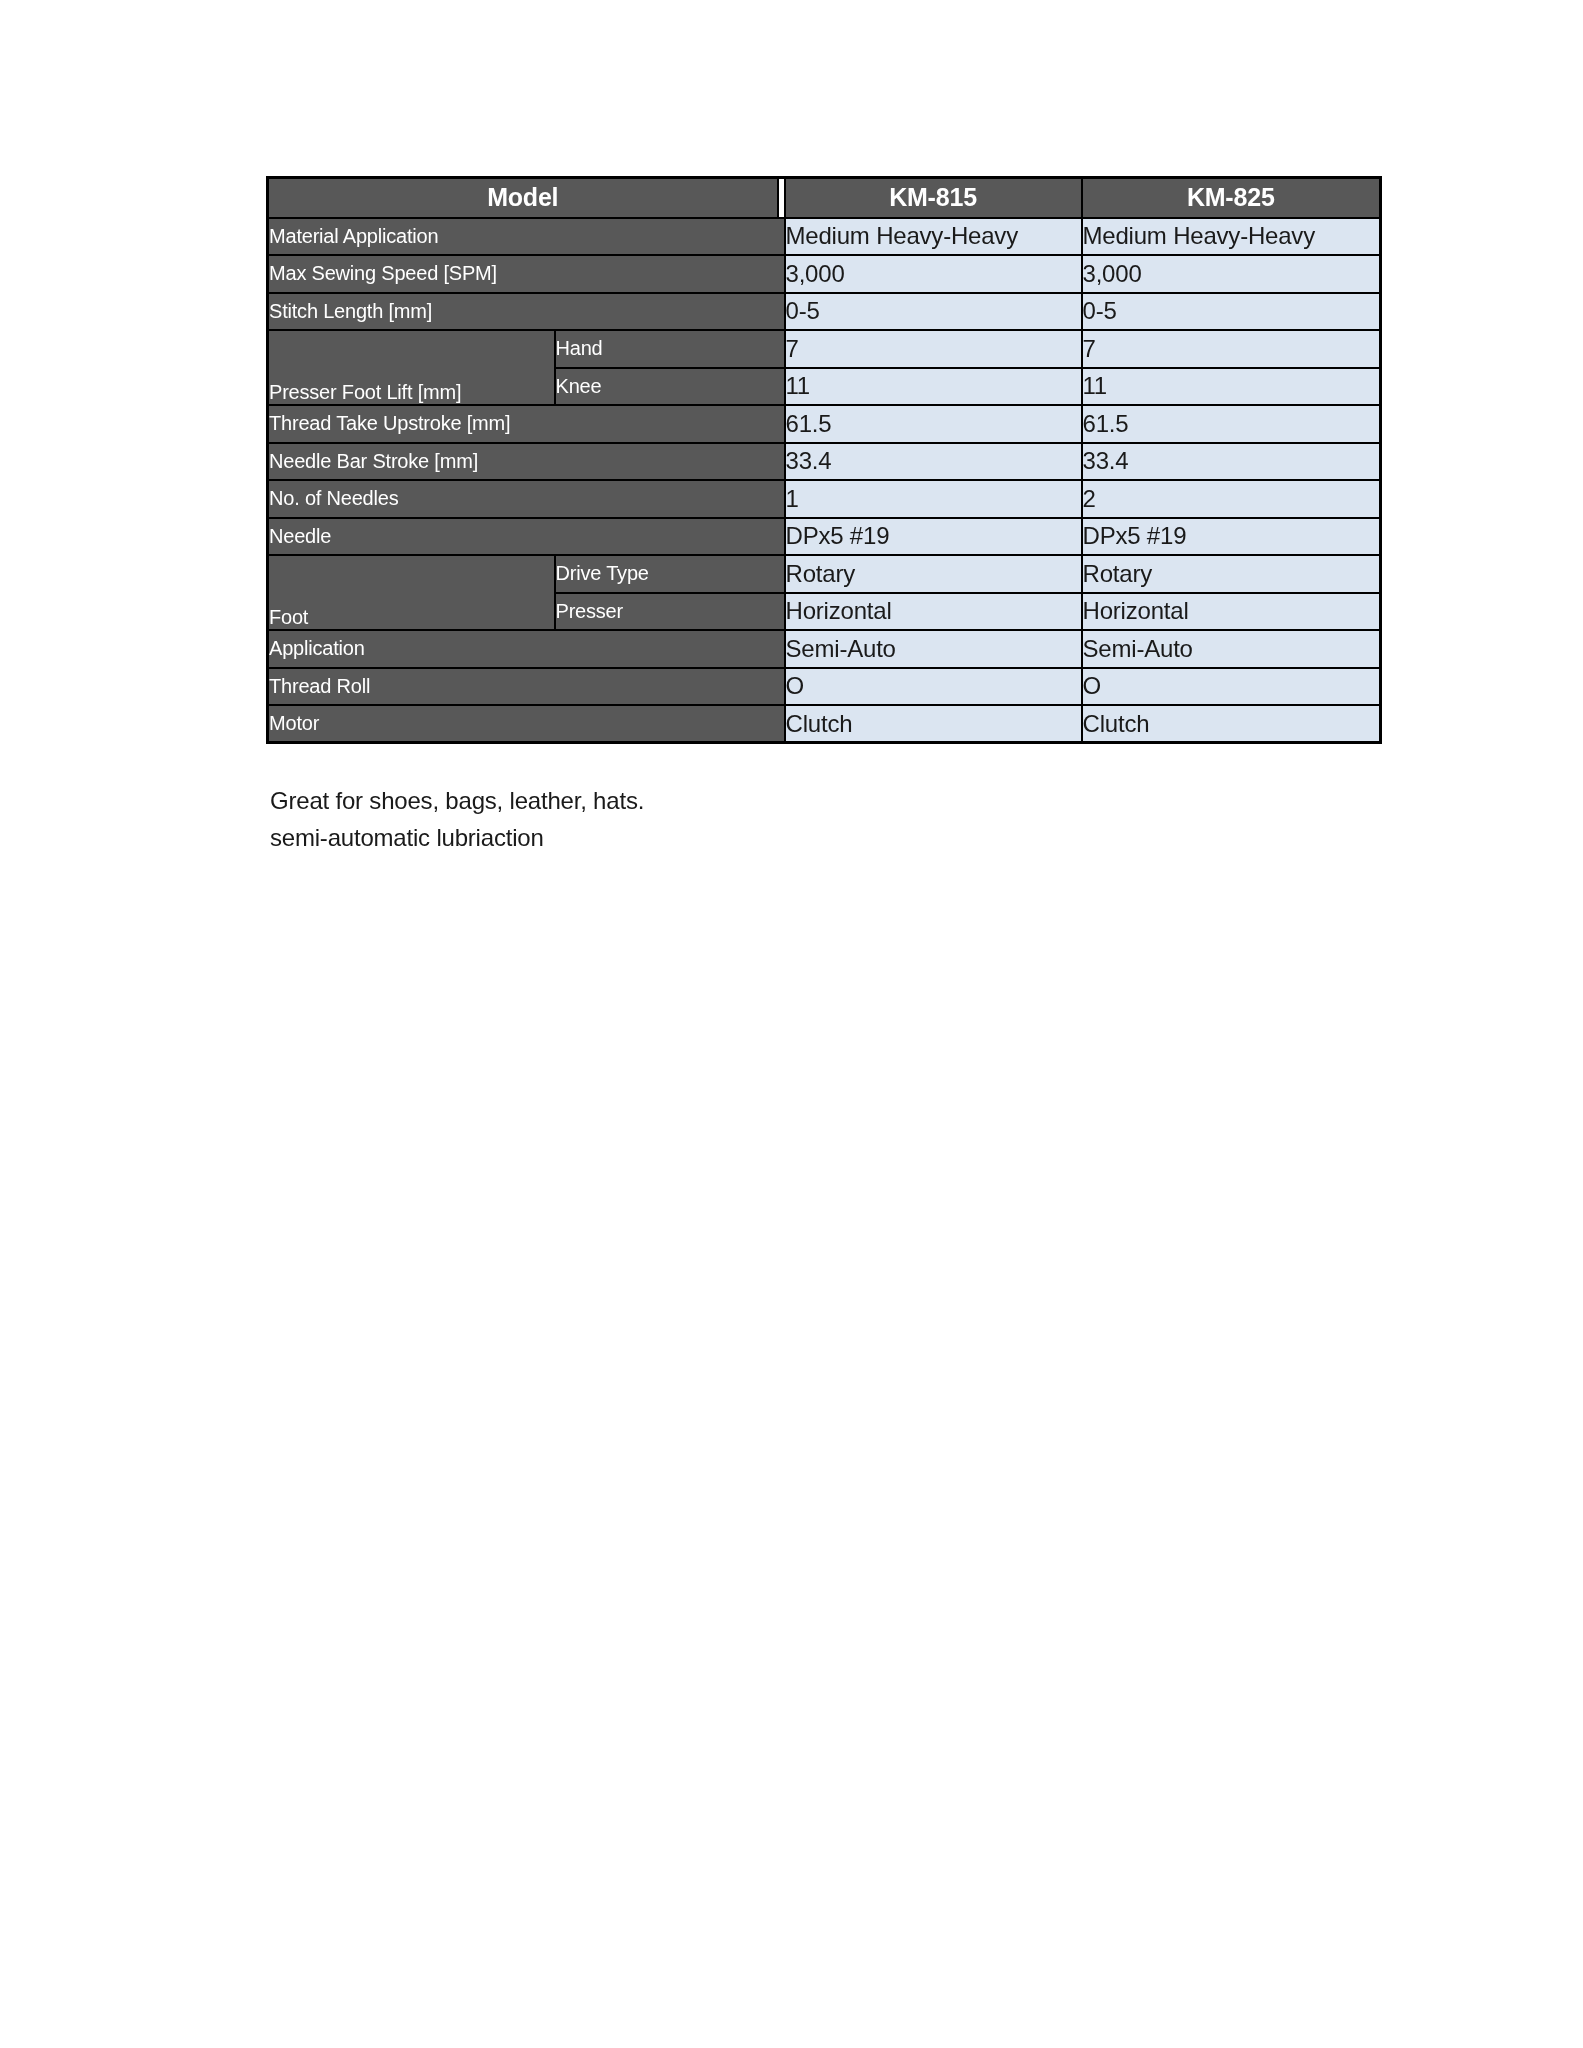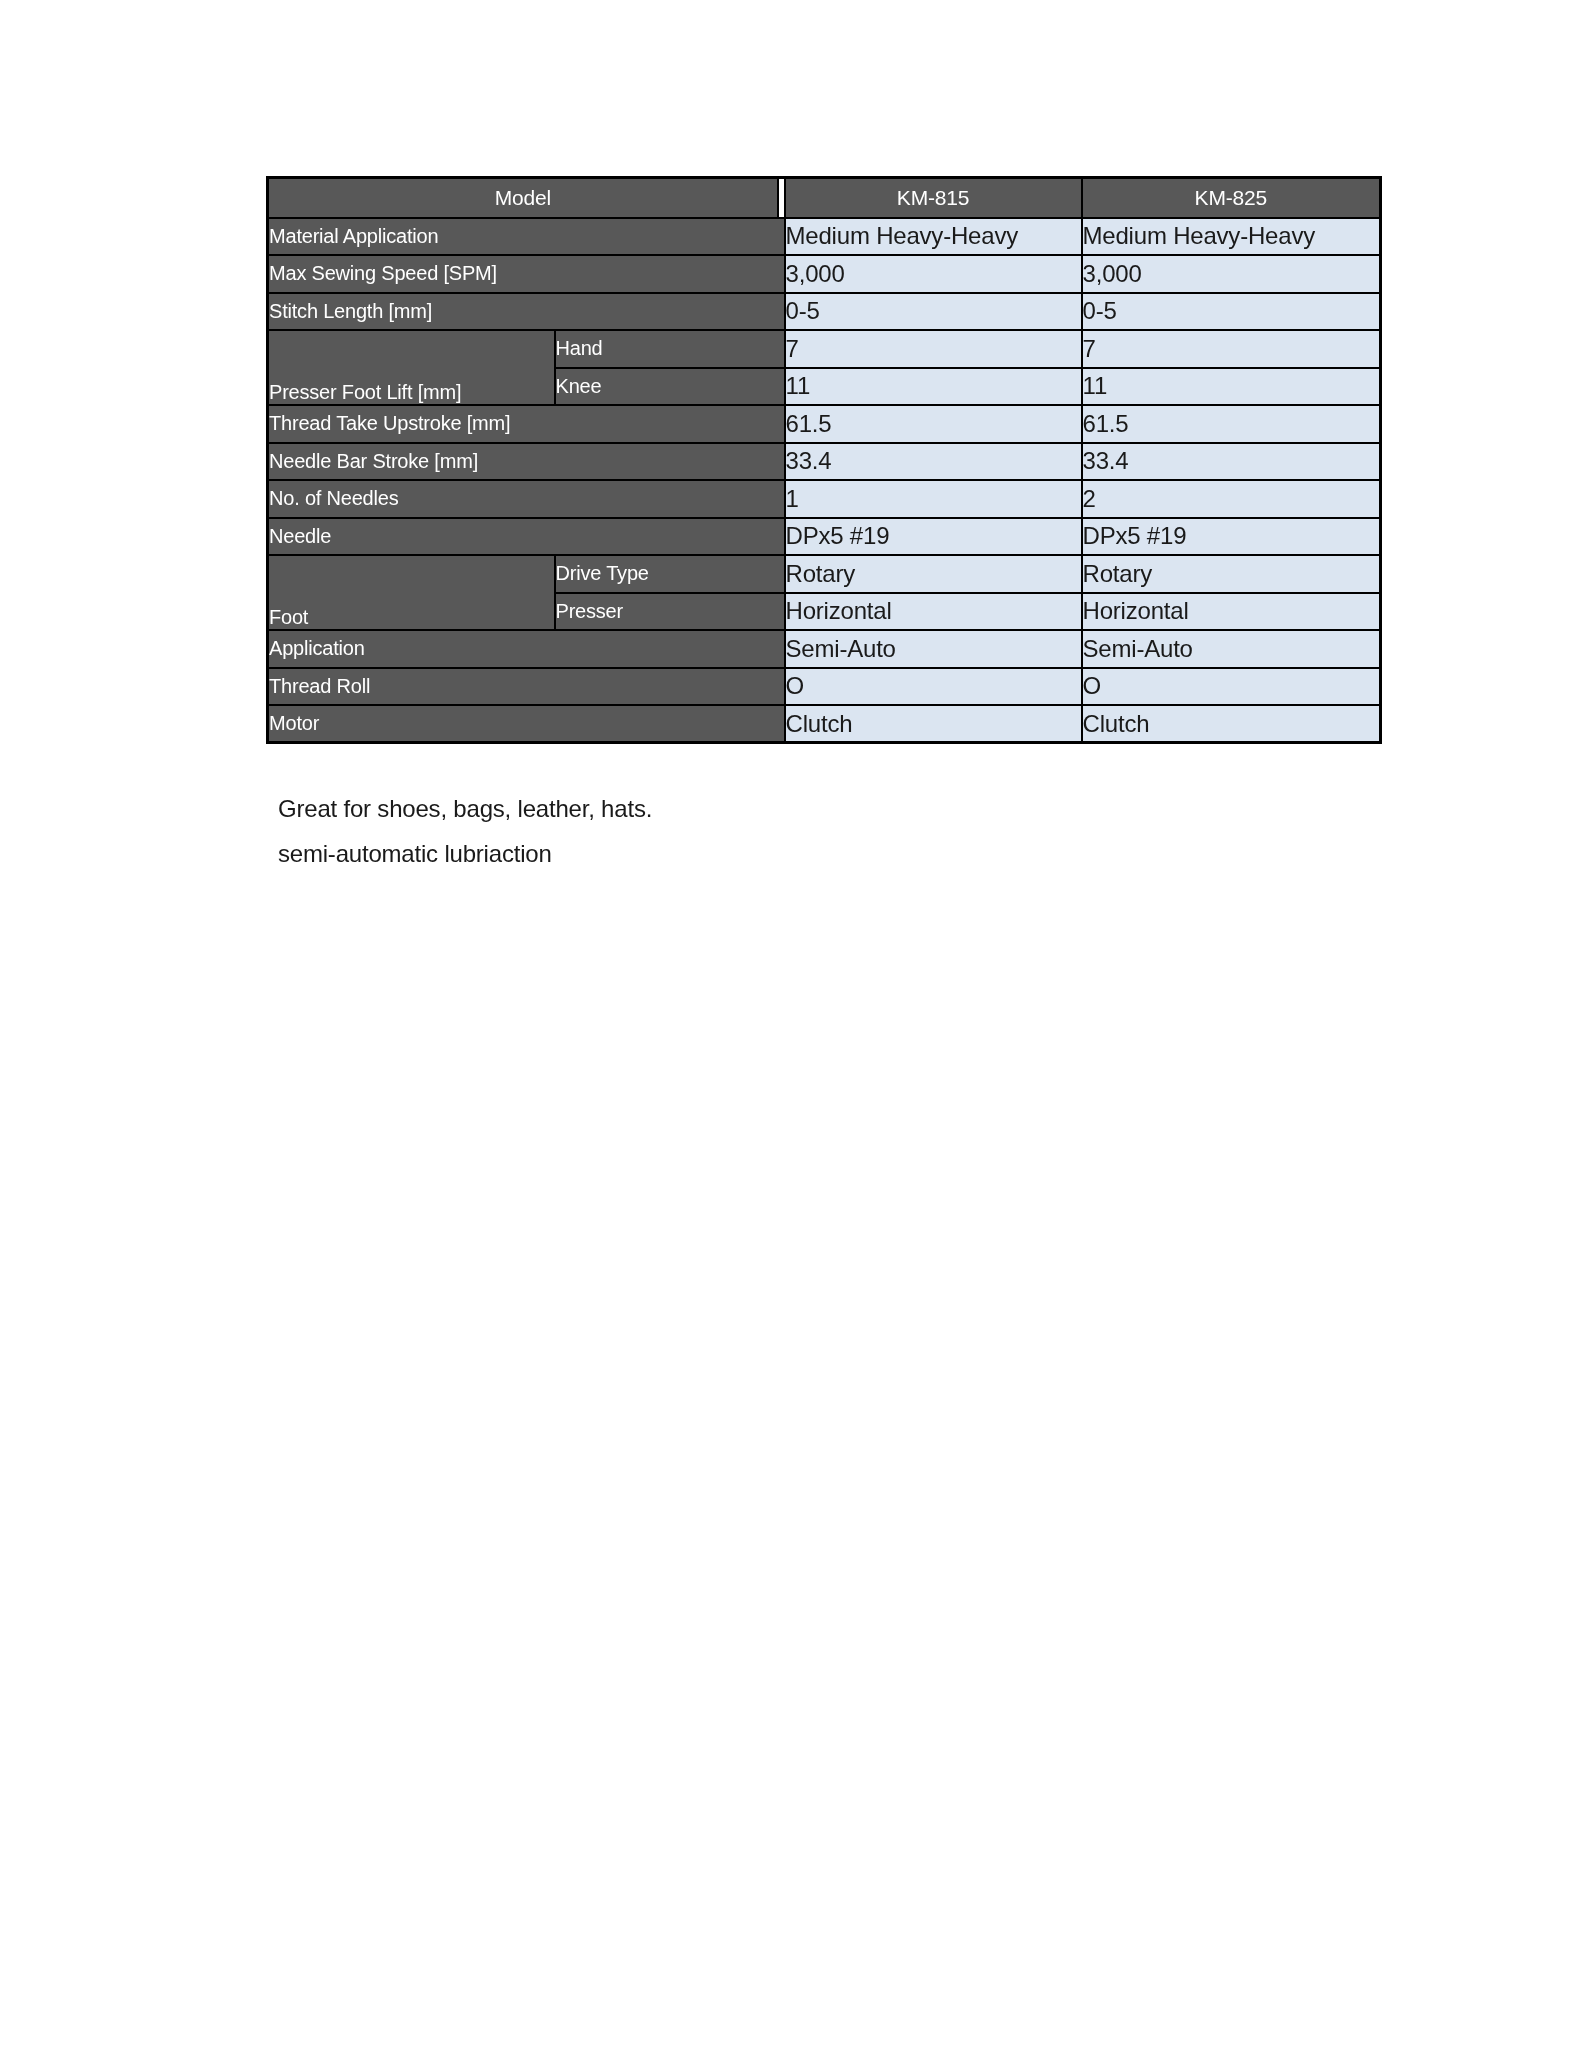--- a/index.html
+++ b/index.html
@@ -29,22 +29,22 @@
     border: 2px solid var(--border, #000000);
     padding: 0;
     overflow: hidden;
     white-space: nowrap;
   }
   tr.hdr { height: 40px; }
   tr.r   { height: 37.5px; }
   .hd {
     background: var(--table-dark, #585858);
     color: var(--text-light, #ffffff);
-    font-size: 21px;
-    font-weight: normal;
+    font-size: 25px;
+    font-weight: bold;
     vertical-align: middle;
   }
   .lbl {
     background: var(--table-dark, #585858);
     color: var(--text-light, #ffffff);
     font-size: 20px;
     font-weight: normal;
     text-align: left;
     padding-left: 8px;
     vertical-align: middle;
@@ -65,21 +65,21 @@
     vertical-align: middle;
   }
   .notes {
     position: absolute;
     left: 270px;
     top: 782px;
     font-size: 24px;
     color: var(--text-dark, #1a1a1a);
     line-height: 37px;
   }
-  .notes p { margin: 8px; }
+  .notes p { margin: 0; }
 </style>
 </head>
 <body>
 
 <div class="page">
 
   <table class="spec">
     <colgroup>
       <col style="width:287px">
       <col style="width:223px">

